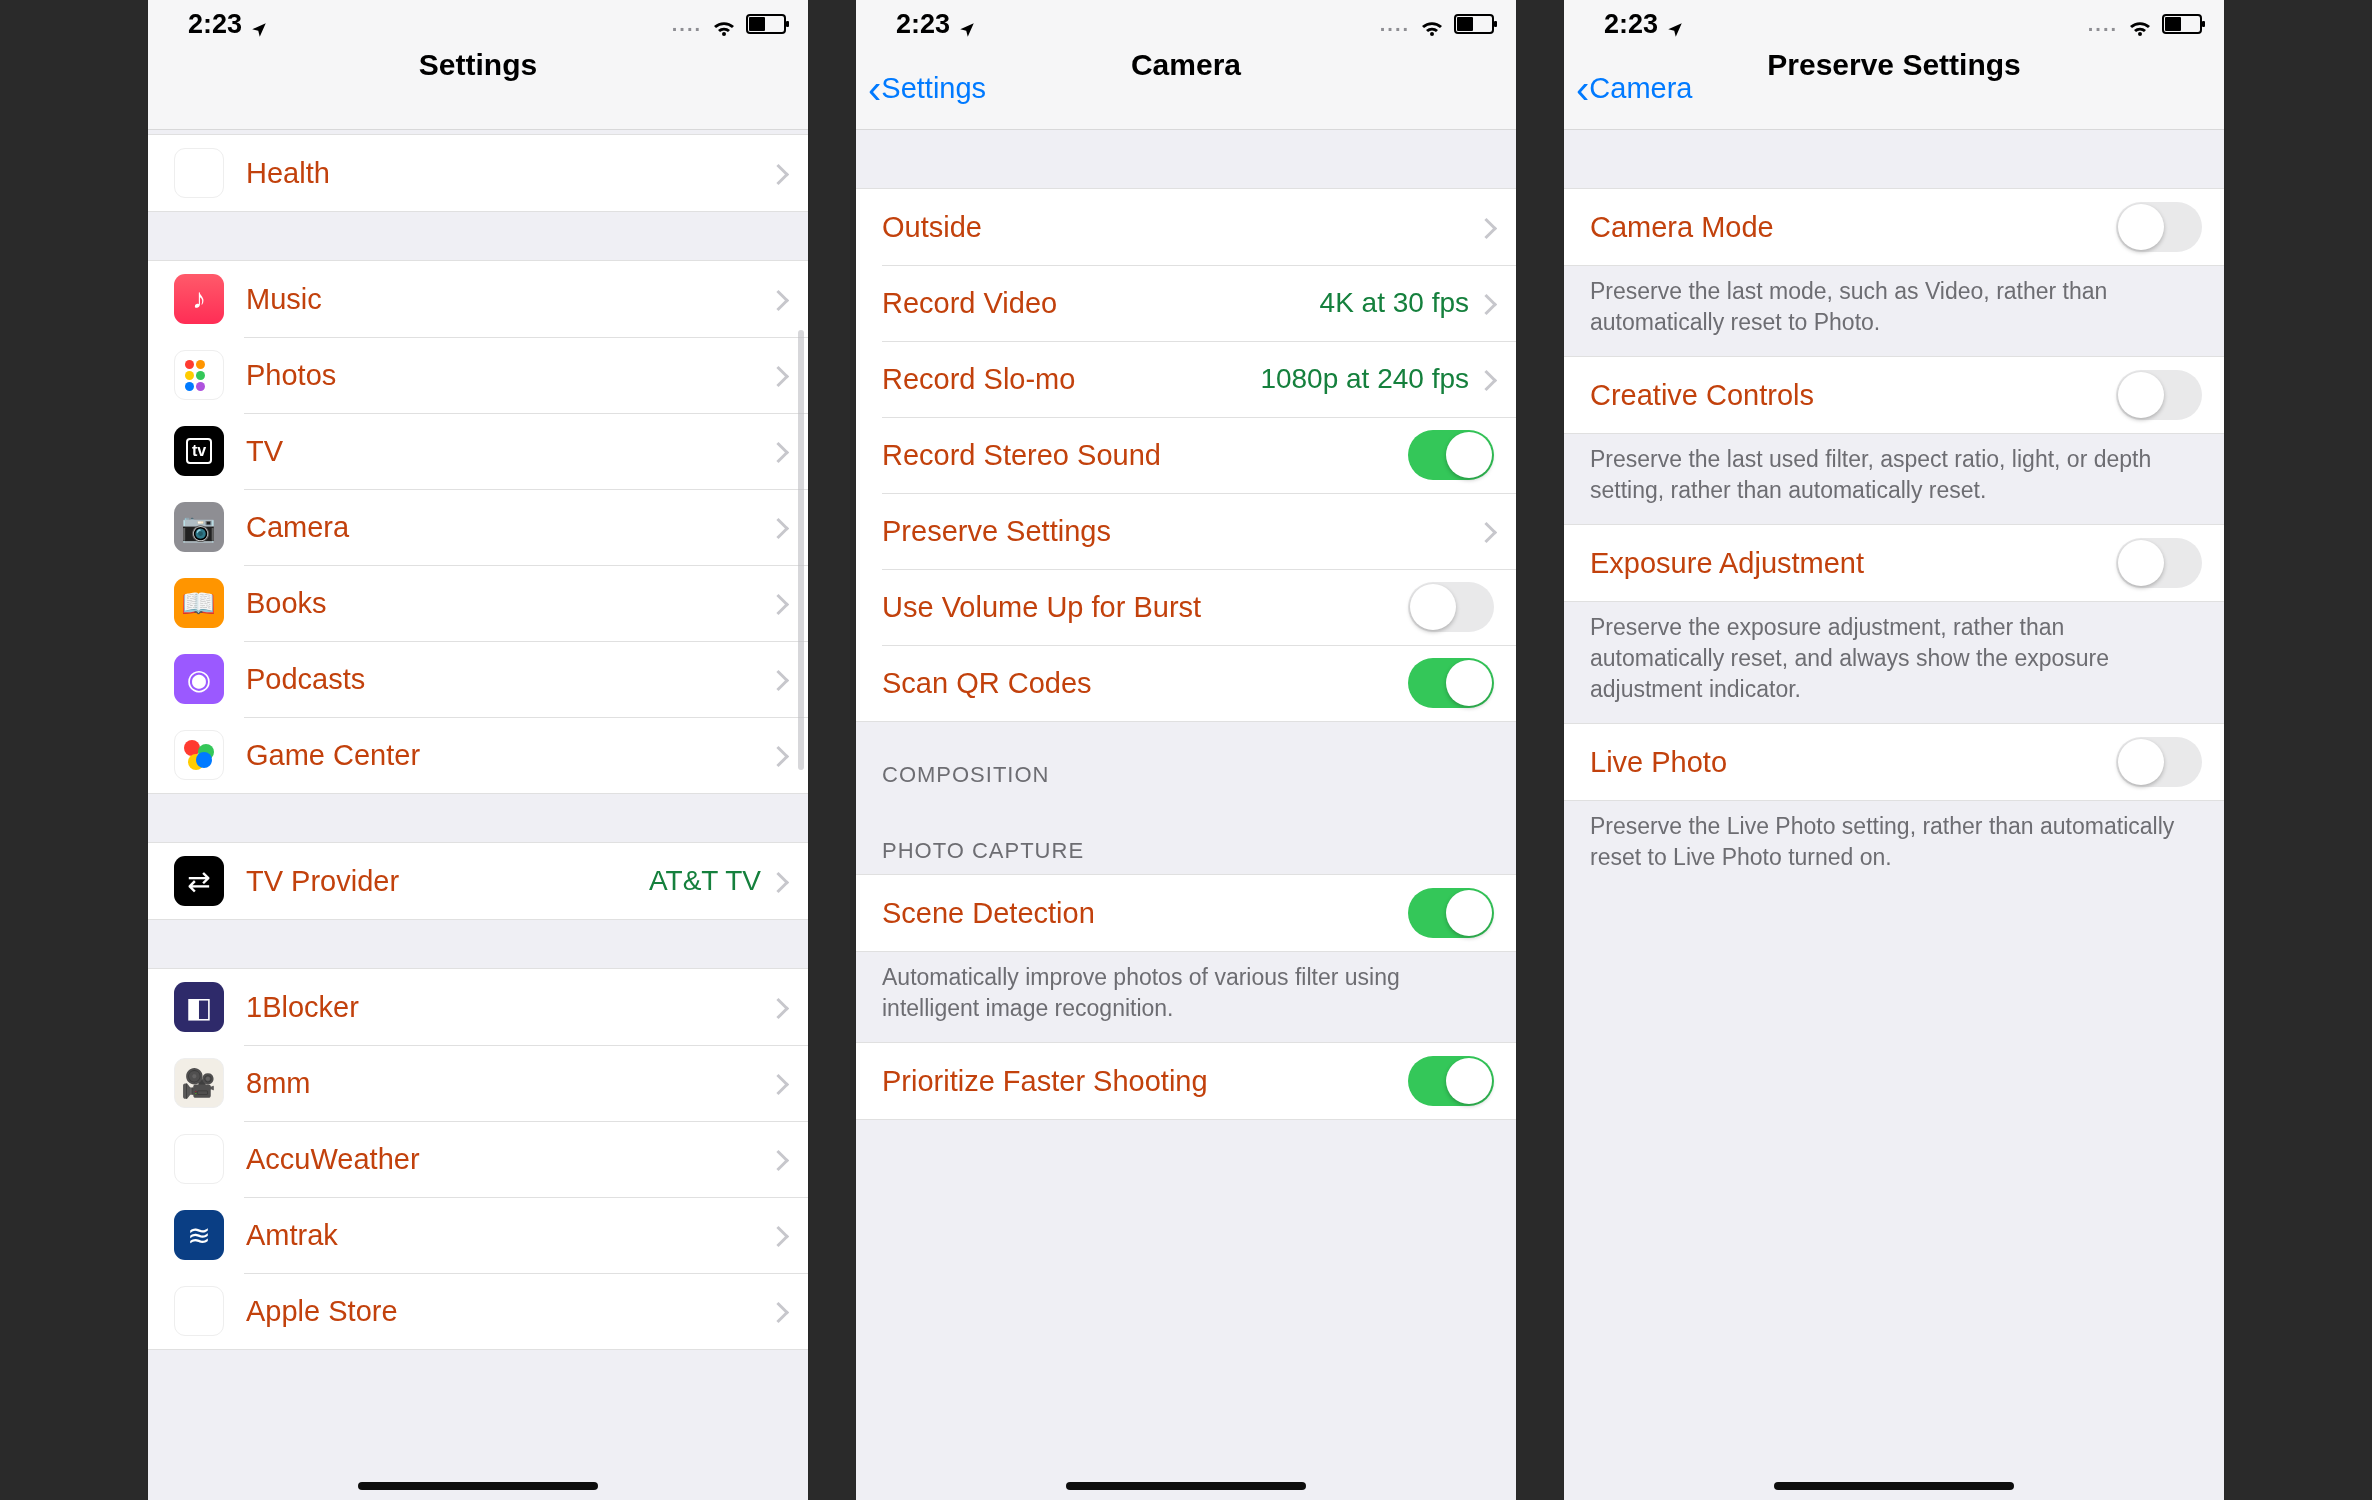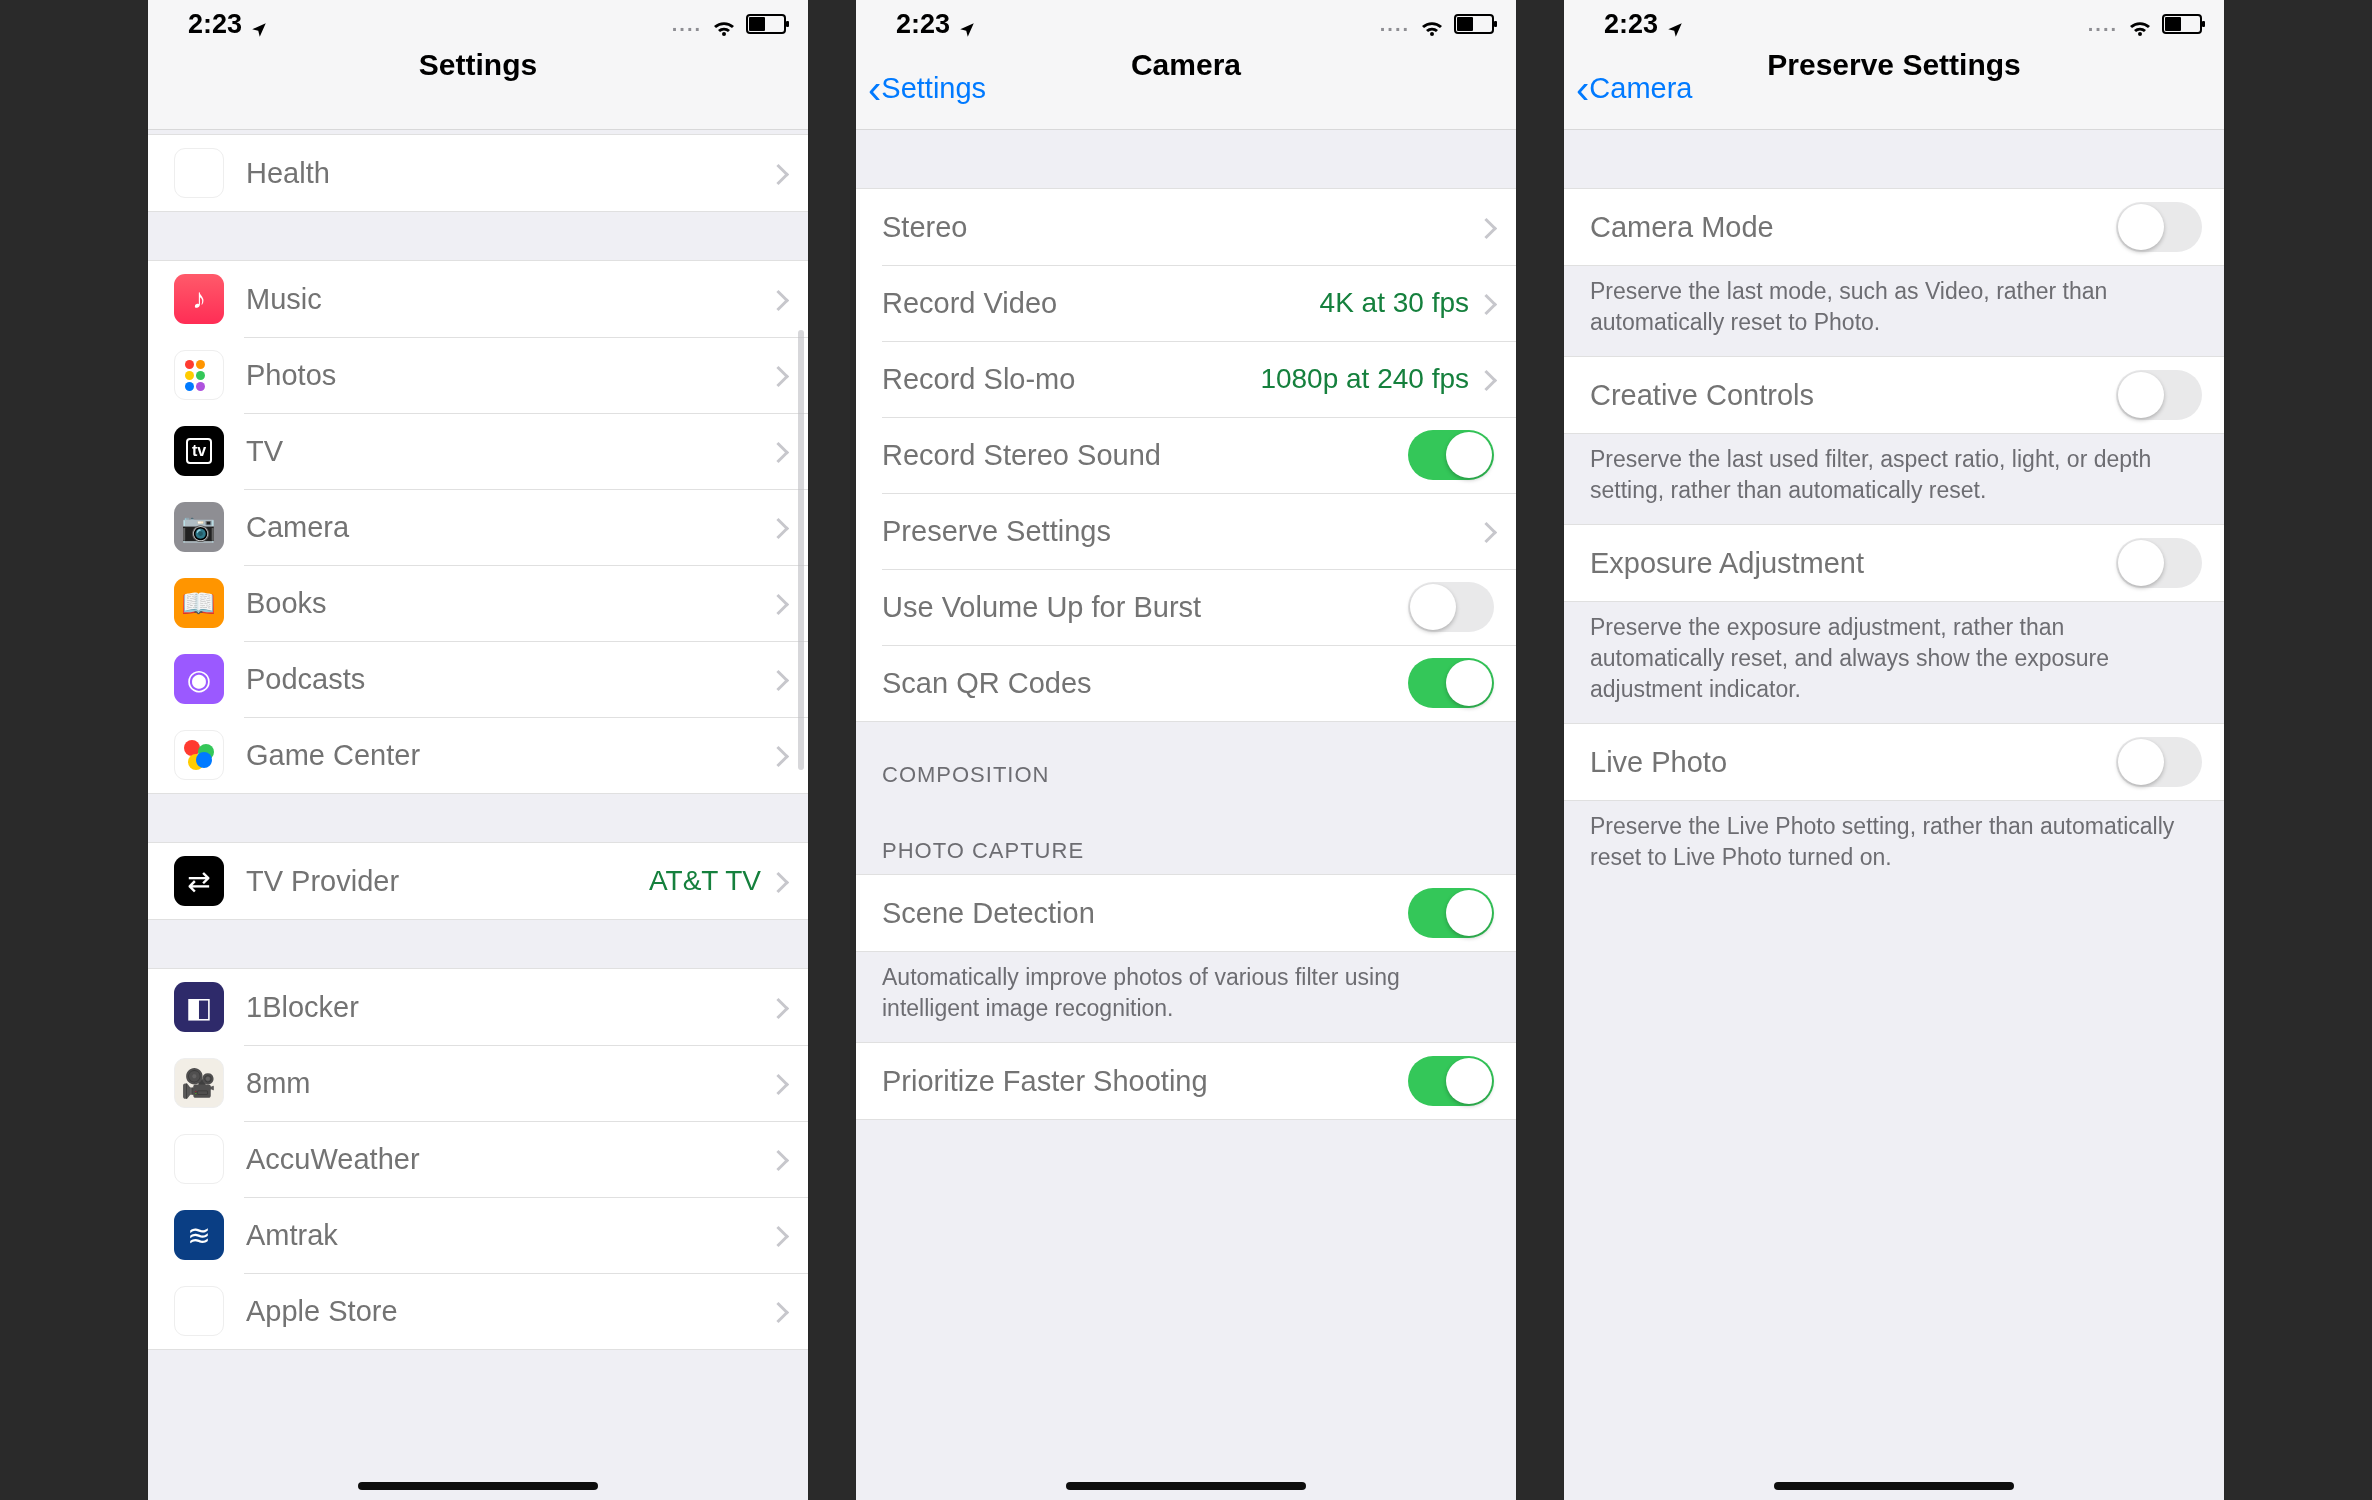--- a/index.html
+++ b/index.html
@@ -141,21 +141,21 @@
   .cell.has-icon + .cell.has-icon::before,
   .cell.has-icon::before { left: 96px; }
 
   .cell .app-icon {
     width:50px; height:50px; border-radius:11px;
     margin-right:22px;
     flex:0 0 auto;
     display:flex; align-items:center; justify-content:center;
     font-size:28px; color:#fff;
   }
-  .cell .label { flex:1; font-size:29px; color:#737373; }
+  .cell .label { flex:1; font-size:29px; color:#c2410c; }
   .cell .value {
     font-size:28px;
     color:#15803d;
     margin-right:10px;
     white-space:nowrap;
   }
   .cell .chevron {
     color:#c7c7cc;
     font-size:28px;
     font-weight:700;
@@ -399,21 +399,21 @@
         <span class="chev">‹</span>
         <span>Settings</span>
       </span>
       <span class="nav-title">Camera</span>
     </div>
     <div class="content">
       <div style="height:58px"></div>
         <div class="group">
   <div class="cell ">
 
-    <span class="label">Stereo</span>
+    <span class="label">Outside</span>
     <span class="chevron chev-right"></span>
   </div>
   <div class="cell ">
 
     <span class="label">Record Video</span>
     <span class="value">4K at 30 fps</span>
             <span class="chevron chev-right"></span>
   </div>
   <div class="cell ">
 

